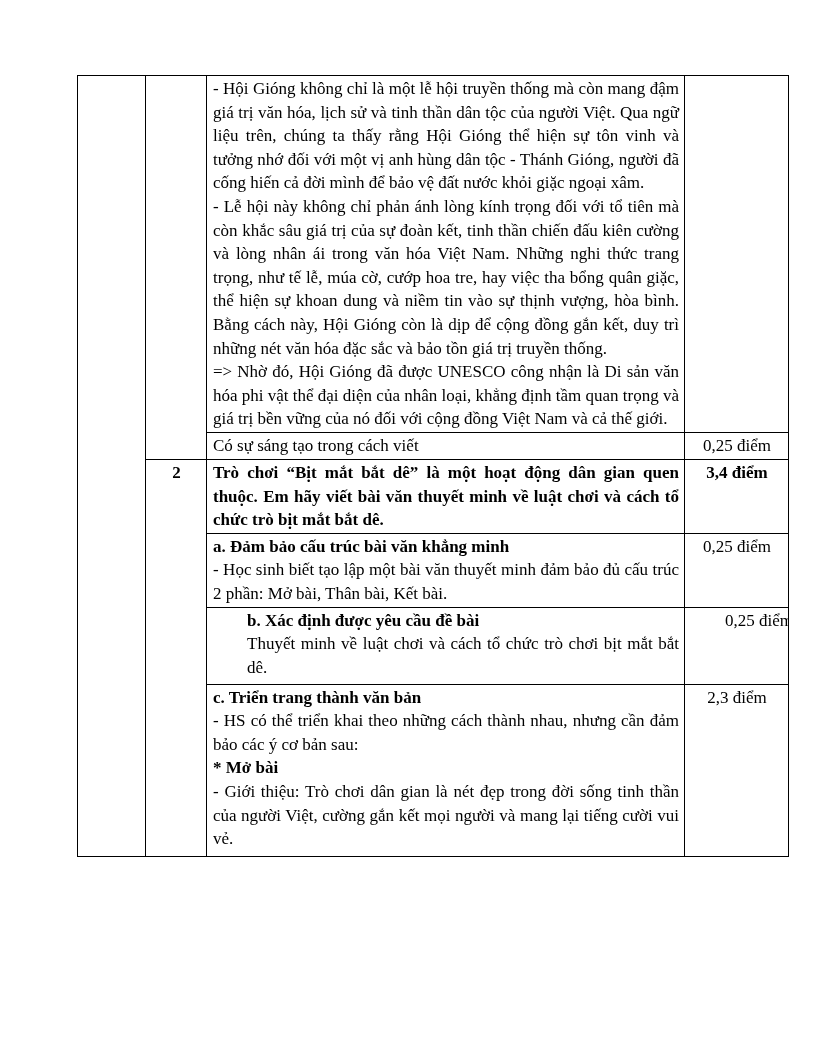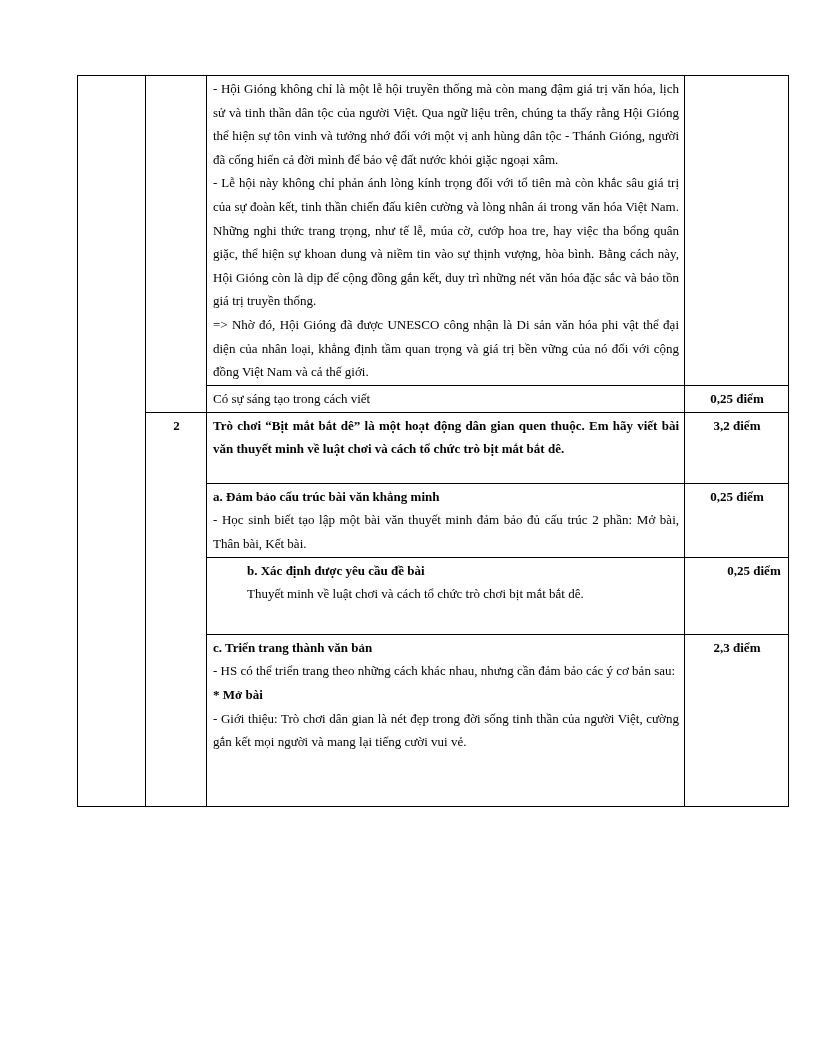--- a/index.html
+++ b/index.html
@@ -18,21 +18,21 @@
   table.rubric {
     position: absolute;
     left: 77px;
     top: 75px;
     width: 663px;
     border-collapse: collapse;
     table-layout: fixed;
   }
   table.rubric td {
     border: 1.5px solid #000000;
-    font-size: 13px;
+    font-size: 17px;
     line-height: 23.6px;
     vertical-align: top;
     padding: 1px 5px 1px 6px;
     overflow: hidden;
   }
   td.section-col { width: 56px; }
   td.num-col {
     width: 49px;
     text-align: center;
     padding: 1px 2px;
@@ -40,21 +40,20 @@
   td.content-col {
     width: 466px;
     text-align: justify;
   }
   td.points-col {
     width: 92px;
     text-align: center;
     vertical-align: middle;
     padding: 1px 2px;
     white-space: nowrap;
-    font-weight: bold;
   }
   .bold { font-weight: bold; }
   p.para { margin: 0; }
   tr.r-creativity td { height: 24px; margin-left: 28px; }
   tr.r-prompt td { height: 68px; }
   tr.r-crit-a td { height: 71px; }
   tr.r-crit-b td { height: 74px; padding-left: 40px; }
   tr.r-crit-c td { height: 169px; }
 </style>
 </head>
@@ -75,21 +74,21 @@
     </tr>
 
     <tr class="r-creativity">
       <td class="content-col">Có sự sáng tạo trong cách viết</td>
       <td class="points-col">0,25 điểm</td>
     </tr>
 
     <tr class="r-prompt">
       <td class="num-col bold" rowspan="4">2</td>
       <td class="content-col bold">Trò chơi “Bịt mắt bắt dê” là một hoạt động dân gian quen thuộc. Em hãy viết bài văn thuyết minh về luật chơi và cách tổ chức trò bịt mắt bắt dê.</td>
-      <td class="points-col bold">3,2 điểm</td>
+      <td class="points-col bold">3,4 điểm</td>
     </tr>
 
     <tr class="r-crit-a">
       <td class="content-col">
         <div class="bold">a. Đảm bảo cấu trúc bài văn khẳng minh</div>
         <div>- Học sinh biết tạo lập một bài văn thuyết minh đảm bảo đủ cấu trúc 2 phần: Mở bài, Thân bài, Kết bài.</div>
       </td>
       <td class="points-col">0,25 điểm</td>
     </tr>
 
@@ -97,21 +96,21 @@
       <td class="content-col">
         <div class="bold">b. Xác định được yêu cầu đề bài</div>
         <div>Thuyết minh về luật chơi và cách tổ chức trò chơi bịt mắt bắt dê.</div>
       </td>
       <td class="points-col">0,25 điểm</td>
     </tr>
 
     <tr class="r-crit-c">
       <td class="content-col">
         <div class="bold">c. Triển trang thành văn bản</div>
-        <div>- HS có thể triển trang theo những cách khác nhau, nhưng cần đảm bảo các ý cơ bản sau:</div>
+        <div>- HS có thể triển khai theo những cách thành nhau, nhưng cần đảm bảo các ý cơ bản sau:</div>
         <div class="bold">* Mở bài</div>
         <div>- Giới thiệu: Trò chơi dân gian là nét đẹp trong đời sống tinh thần của người Việt, cường gắn kết mọi người và mang lại tiếng cười vui vẻ.</div>
       </td>
       <td class="points-col">2,3 điểm</td>
     </tr>
   </tbody>
     </table>
 </div>
 
 </body></html>

